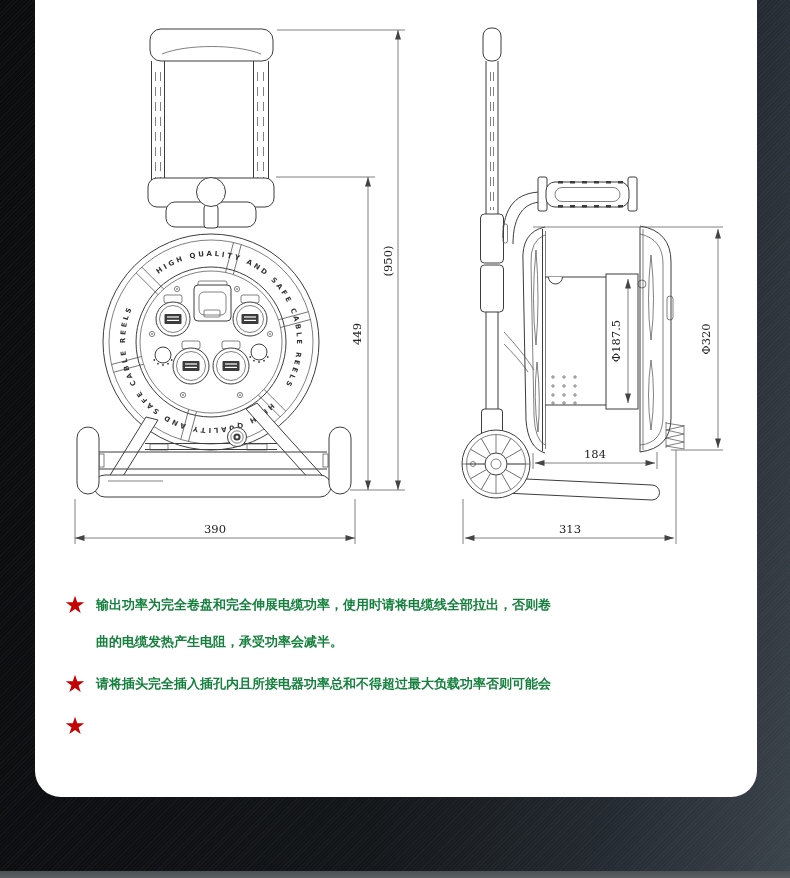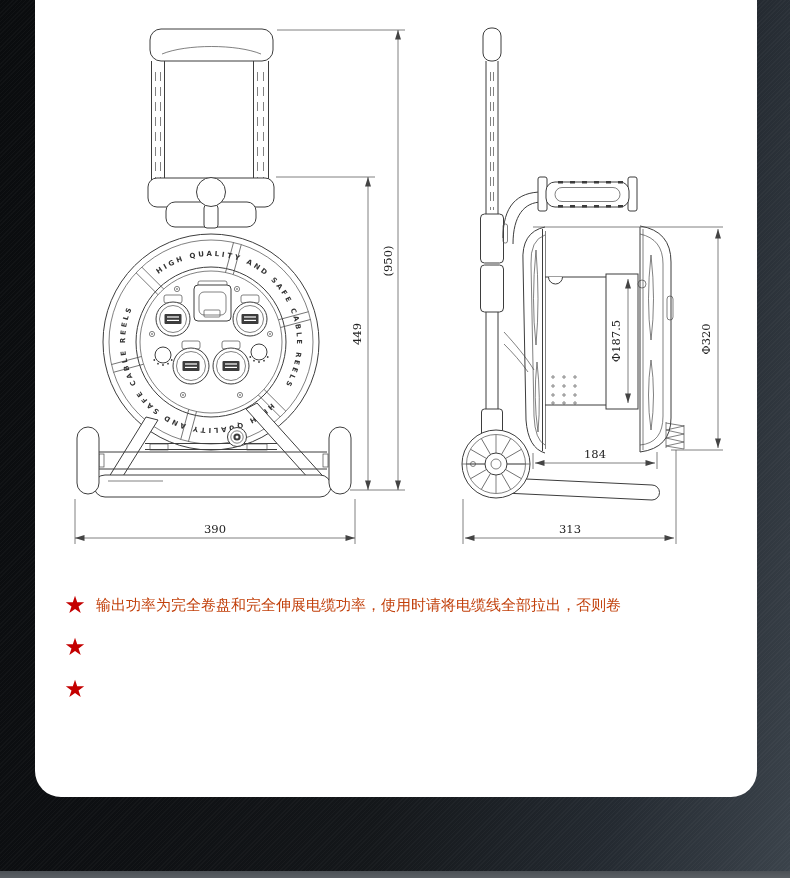--- a/index.html
+++ b/index.html
@@ -28,21 +28,21 @@
   .wf{fill:#ffffff;stroke:#3d3d3d;stroke-width:1;}
   .dk{fill:#3c3c3c;stroke:none;}
   .wh{fill:#ffffff;stroke:none;}
   .dim{stroke:#555;stroke-width:.75;fill:none;}
   .dimtxt{font-family:"DejaVu Serif",serif;font-size:11.5px;fill:#222;text-anchor:middle;}
   .rimtxt{font-family:"DejaVu Sans",sans-serif;font-size:7px;font-weight:bold;letter-spacing:2.6px;fill:#333;}
   
   .notes{position:absolute;left:27px;top:586px;width:676px;}
   .note{display:flex;gap:8px;margin-bottom:5px;}
   .star{flex:0 0 26px;color:#c40000;font-size:24px;line-height:37px;text-align:center;}
-  .note-text{font-size:15px;line-height:37px;font-weight:400;color:#c2410c;}
+  .note-text{font-size:13px;line-height:37px;font-weight:700;color:#15803d;}
   .note-text div{white-space:nowrap;}
 </style>
 </head>
 <body>
 
 <div class="card">
 
   <svg class="drawing-svg" viewBox="35 0 722 560">
     <defs>
       <marker id="arw" markerWidth="11" markerHeight="8" refX="10" refY="3.5" orient="auto-start-reverse" markerUnits="userSpaceOnUse">
@@ -368,25 +368,27 @@
         <text class="dimtxt" x="570" y="533">313</text>
       </g>
     </g>
   </svg>
 
   <div class="notes">
     <div class="note">
       <span class="star">★</span>
       <div class="note-text">
         <div>输出功率为完全卷盘和完全伸展电缆功率，使用时请将电缆线全部拉出，否则卷</div>
+        <div>曲的电缆发热产生电阻，承受功率会减半。</div>
       </div>
     </div>
     <div class="note">
       <span class="star">★</span>
       <div class="note-text">
+        <div>请将插头完全插入插孔内且所接电器功率总和不得超过最大负载功率否则可能会</div>
       </div>
     </div>
     <div class="note">
       <span class="star">★</span>
     </div>
   </div>
 </div>
 
 <div class="bottom-strip"></div>
 

